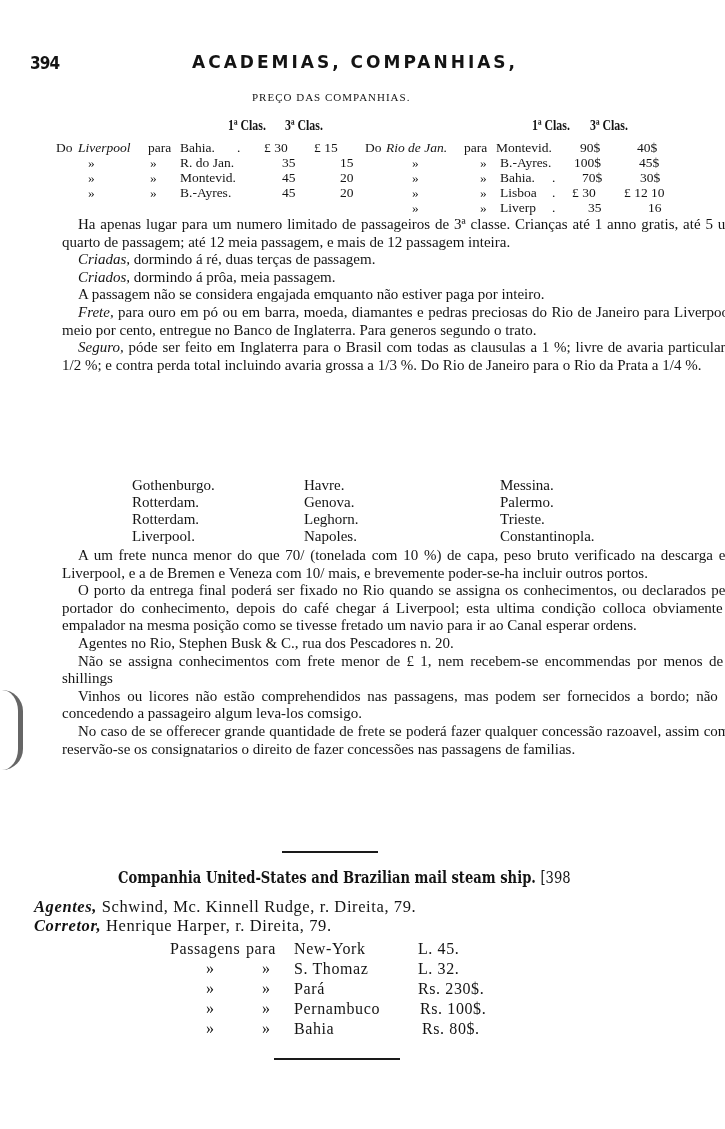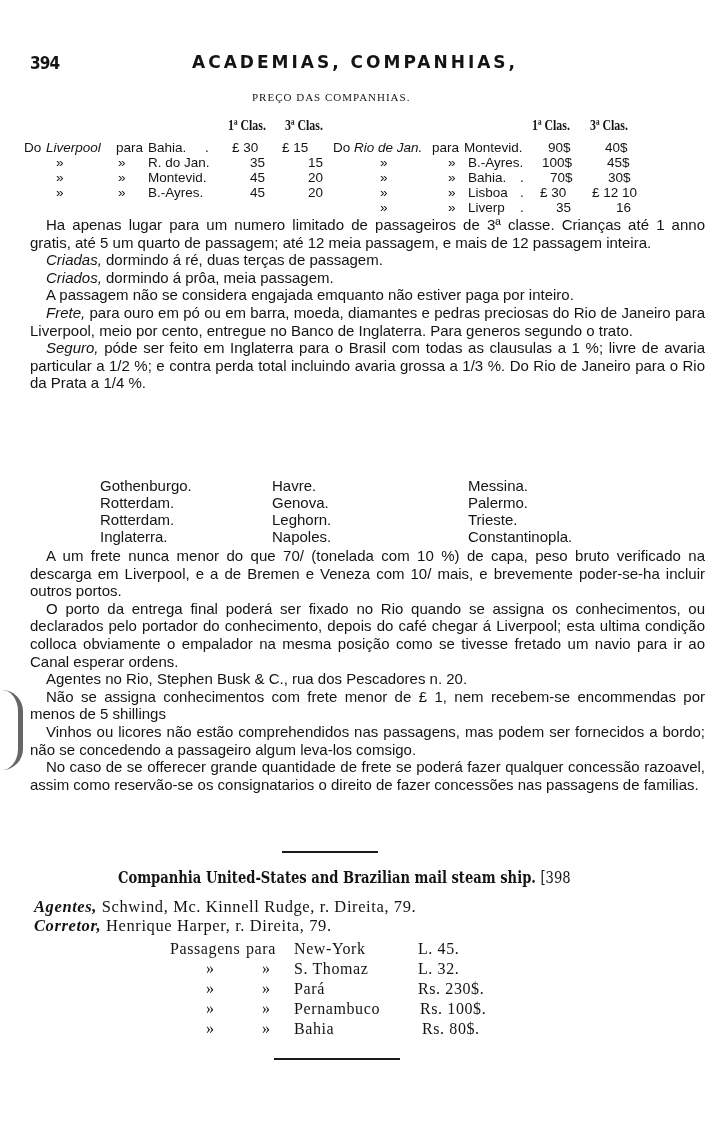--- a/index.html
+++ b/index.html
@@ -1,19 +1,19 @@
 <!DOCTYPE html>
 <html><head>
 <meta charset="utf-8">
 <style>
   html, body { margin: 0; padding: 0; background: #ffffff; }
   body { width: 725px; height: 1129px; position: relative; overflow: hidden;
          font-family: "Liberation Serif", "DejaVu Serif", serif; color: #141414; }
   .abs { position: absolute; white-space: nowrap; }
-  .cond { font-family: Liberation Sans, sans-serif; }
+  .cond { font-family: Liberation Serif, serif; margin-left: 32px; }
   .header-pg { left: 30px; top: 52px; font-size: 18px; font-weight: bold; font-family: "DejaVu Sans", sans-serif; letter-spacing: -1px; transform: scaleX(0.85); transform-origin: left; }
   .header-title { left: 192px; top: 52px; font-size: 17px; font-weight: bold; letter-spacing: 3px; font-family: "DejaVu Sans", sans-serif; }
   .subtitle { left: 252px; top: 91px; font-size: 11px; letter-spacing: 1px; }
   .colhdr { font-size: 14.5px; font-weight: bold; top: 117px; transform: scaleX(0.82); transform-origin: left; }
   .trow { font-size: 13.5px; line-height: 15px; }
   .trow span { position: absolute; white-space: nowrap; }
   .it { font-style: italic; }
   .para { position: absolute; left: 30px; width: 675px; font-size: 15px; line-height: 17.6px; text-align: justify; }
   .para p { margin: 0; }
   .ind { text-indent: 16px; }
@@ -114,21 +114,21 @@
   <p class="ind"><span class="it">Criados,</span><span> dormindo á prôa, meia passagem.</span></p>
   <p class="ind">A passagem não se considera engajada emquanto não estiver paga por inteiro.</p>
   <p class="ind"><span class="it">Frete,</span><span> para ouro em pó ou em barra, moeda, diamantes e pedras preciosas do Rio de Janeiro para Liverpool, meio por cento, entregue no Banco de Inglaterra. Para generos segundo o trato.</span></p>
   <p class="ind"><span class="it">Seguro,</span><span> póde ser feito em Inglaterra para o Brasil com todas as clausulas a 1 %; livre de avaria particular a 1/2 %; e contra perda total incluindo avaria grossa a 1/3 %. Do Rio de Janeiro para o Rio da Prata a 1/4 %.</span></p>
 </div>
 
 <div class="ports cond" style="left:100px;top:477px">
   <div>Gothenburgo.</div>
   <div>Rotterdam.</div>
   <div>Rotterdam.</div>
-  <div>Inglaterra.</div>
+  <div>Liverpool.</div>
 </div>
 <div class="ports cond" style="left:272px;top:477px">
   <div>Havre.</div>
   <div>Genova.</div>
   <div>Leghorn.</div>
   <div>Napoles.</div>
 </div>
 <div class="ports cond" style="left:468px;top:477px">
   <div>Messina.</div>
   <div>Palermo.</div>

